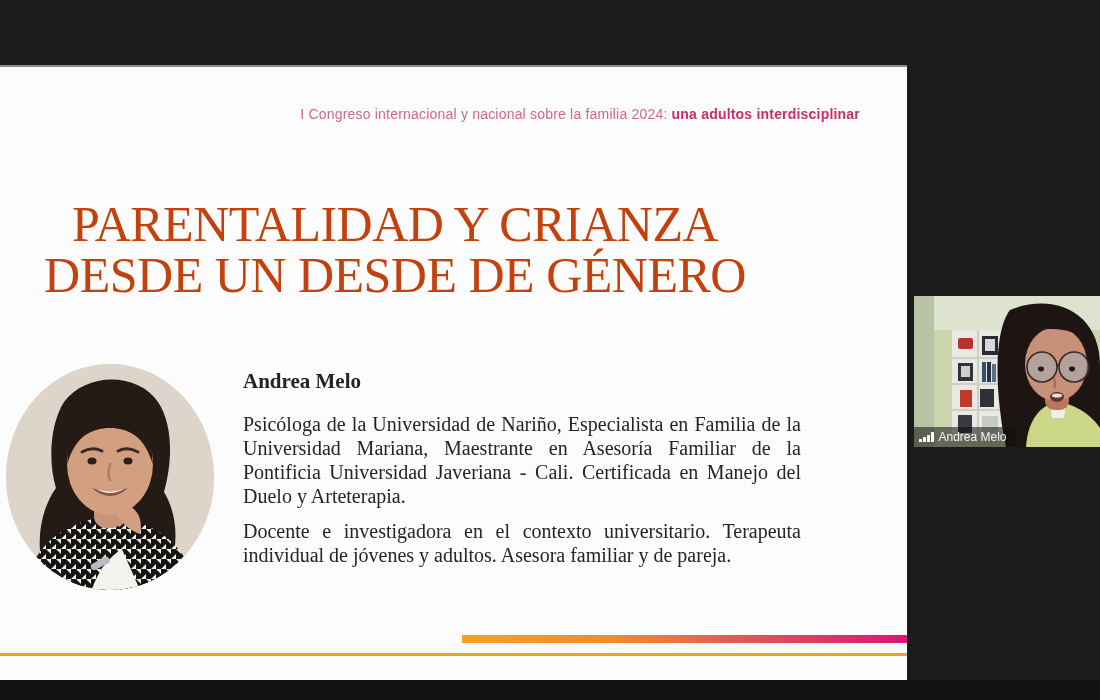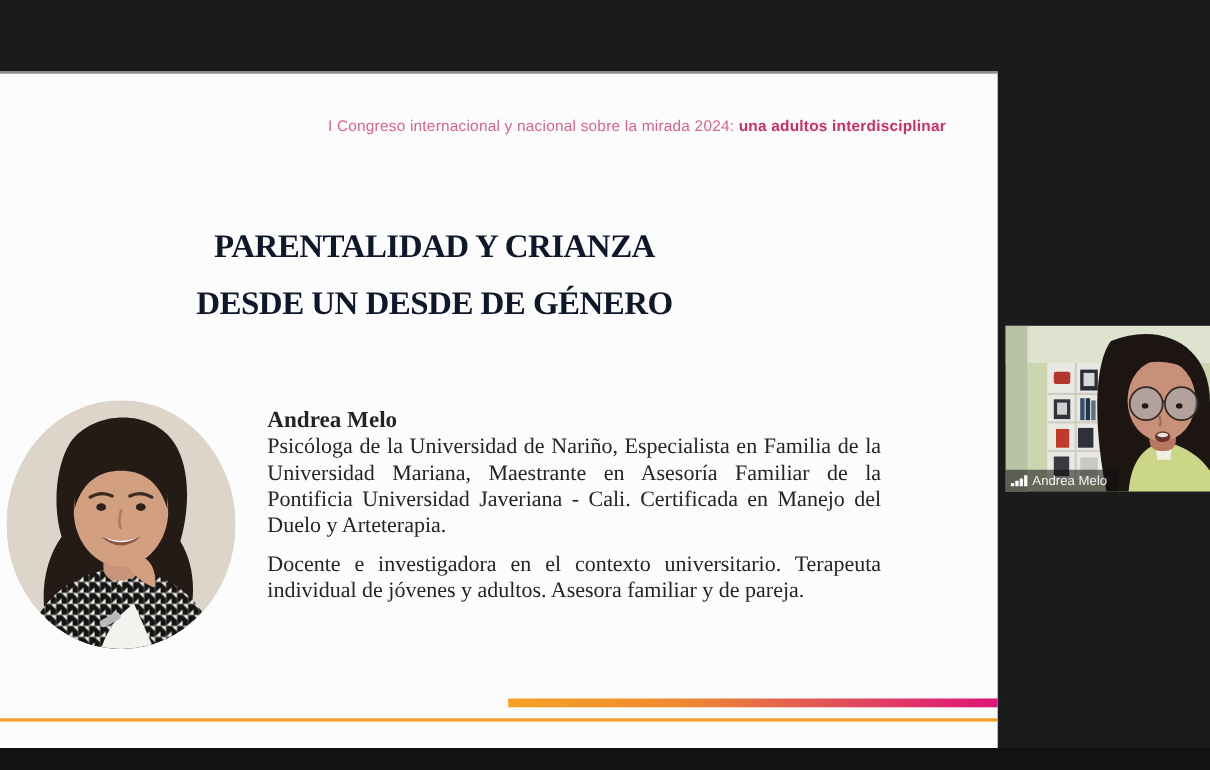--- a/index.html
+++ b/index.html
@@ -19,36 +19,36 @@
     position:absolute;left:0;top:65px;width:907px;height:615px;
     background:#fcfcfc;border-top:2px solid #8c8c8c;box-sizing:border-box;
   }
   .slide-header{
     position:absolute;top:39px;left:0;width:860px;text-align:right;
     font-size:14px;letter-spacing:.2px;color:#d4658c;
   }
   .slide-header b{color:#cb2d68;font-weight:700;}
   .slide-title{
     position:absolute;top:132px;left:0;width:790px;text-align:center;
-    font-family:"Liberation Serif", serif;font-weight:700;
-    font-size:30px;line-height:51px;color:#0f172a;letter-spacing:-0.5px;
+    font-family:"Liberation Serif", serif;font-weight:400;
+    font-size:50px;line-height:51px;color:#c2410c;letter-spacing:-0.5px;
     white-space:nowrap;
   }
   .avatar{
     position:absolute;left:6px;top:297px;width:208px;height:226px;
     border-radius:50%;overflow:hidden;background:#ded7cd;
   }
   .avatar svg{display:block;width:100%;height:100%;}
   .bio{
     position:absolute;left:243px;top:301px;width:558px;
     font-family:"Liberation Serif", serif;color:#242424;
     font-size:20px;line-height:24px;
   }
   .bio .name{font-weight:700;font-size:21px;line-height:26px;}
-  .bio p{margin:0 0 0 0;text-align:justify;}
+  .bio p{margin:18px 0 0 0;text-align:justify;}
   .bio p.second{margin-top:11px;}
   .accent-bar{
     position:absolute;left:462px;top:568px;width:445px;height:8px;
     background:linear-gradient(90deg,#f5a125 0%,#ef8a31 35%,#e25a55 62%,#dd1378 100%);
   }
   .accent-line{
     position:absolute;left:0;top:586px;width:907px;height:3px;
     background:#efa32a;
   }
   
@@ -73,21 +73,21 @@
   .sigbars span:nth-child(4){height:10px;}
 </style>
 </head>
 <body>
 
 <div class="stage">
 
   <div class="slide">
 
     <div class="slide-header">
-      <span>I Congreso internacional y nacional sobre la mirada 2024: </span><b>una adultos interdisciplinar</b>
+      <span>I Congreso internacional y nacional sobre la familia 2024: </span><b>una adultos interdisciplinar</b>
     </div>
 
     <div class="slide-title">
       <div>PARENTALIDAD Y CRIANZA</div>
       <div>DESDE UN DESDE DE GÉNERO</div>
     </div>
 
     <div class="avatar">
       <svg viewBox="0 0 208 226" xmlns="http://www.w3.org/2000/svg" aria-hidden="true">
         <defs>

